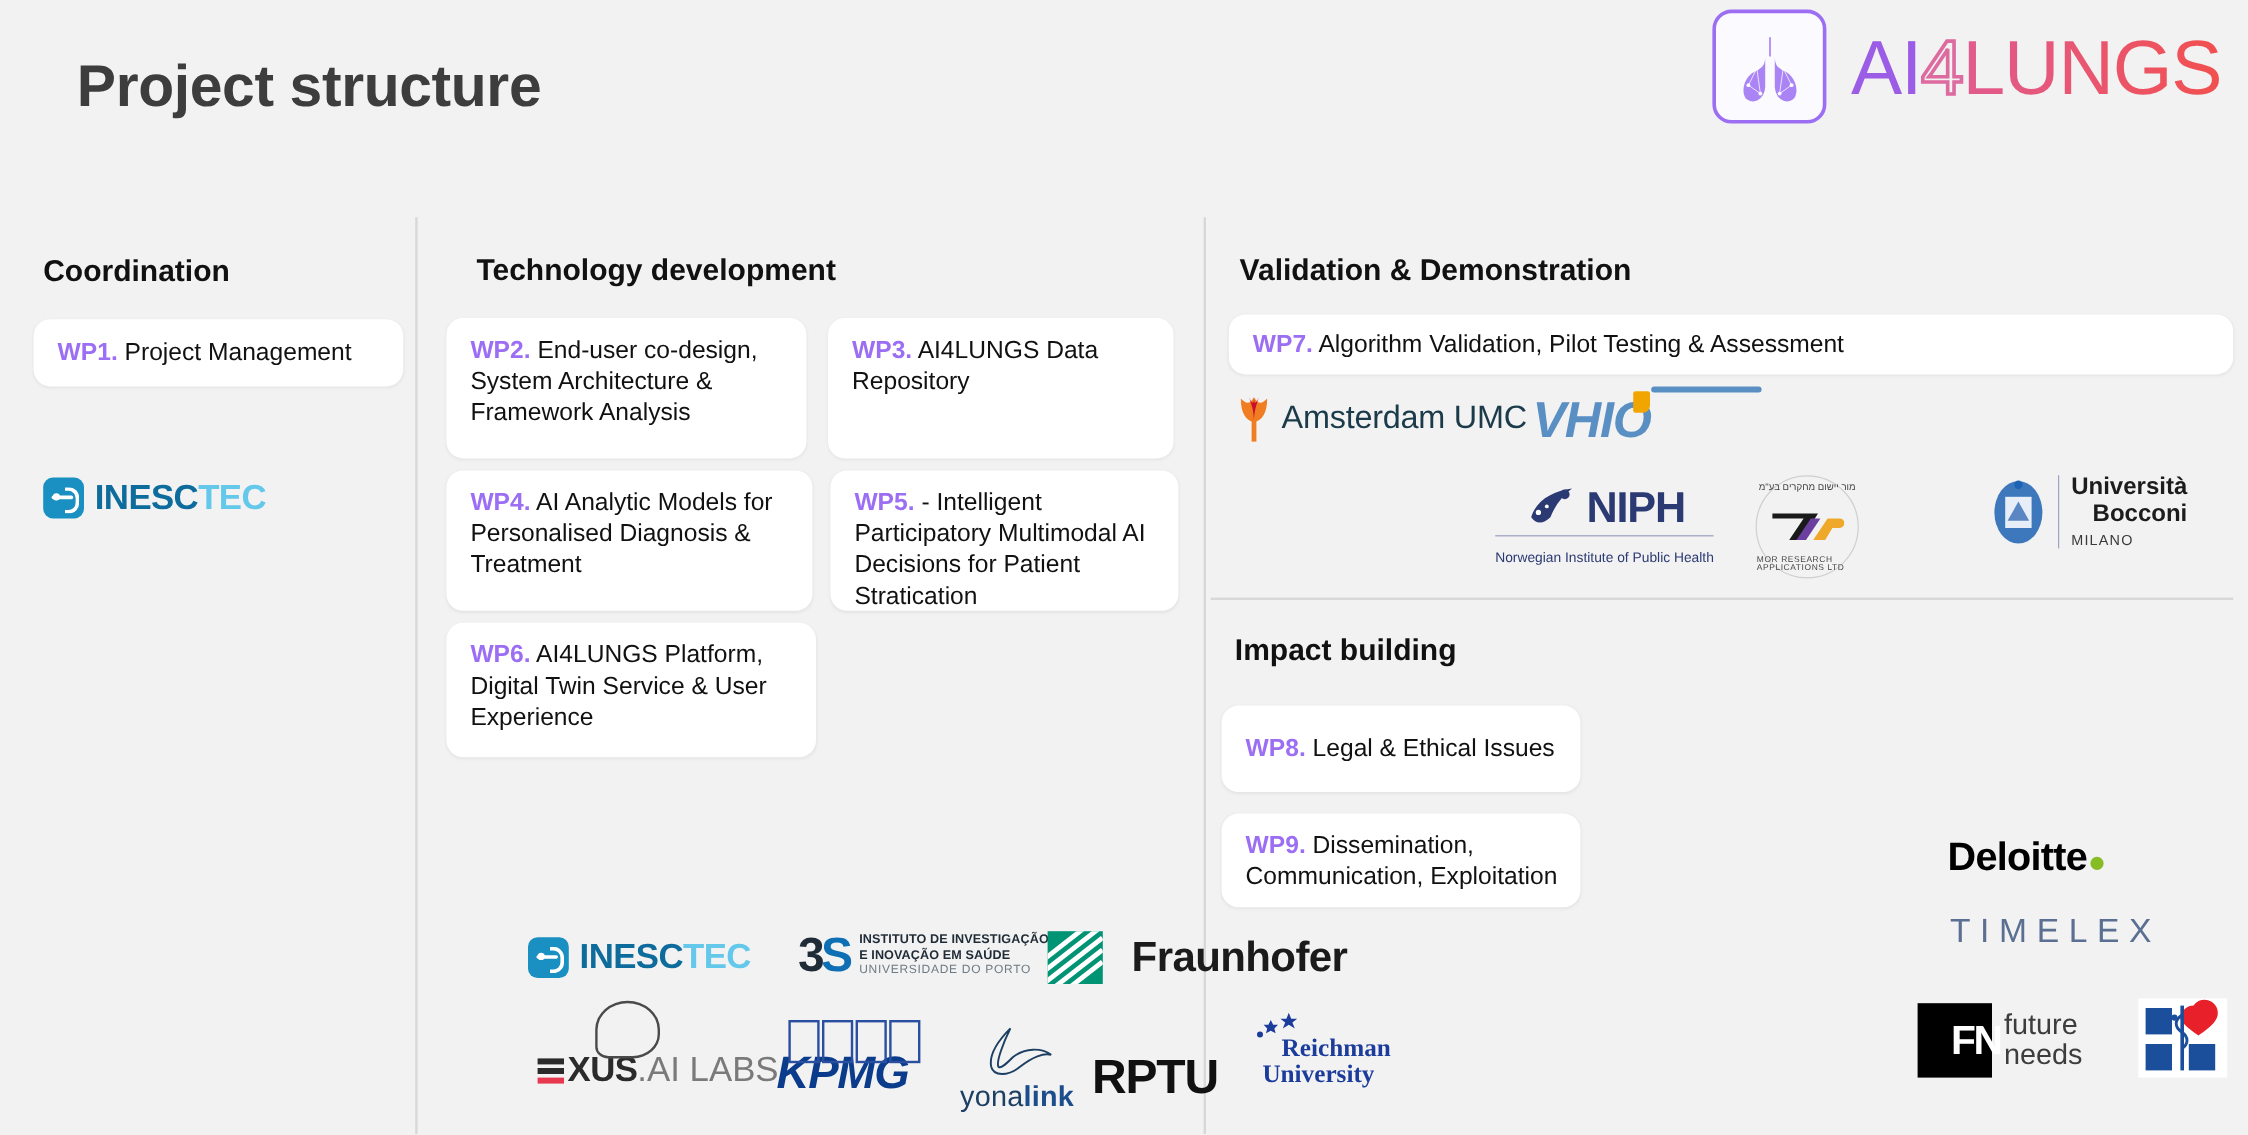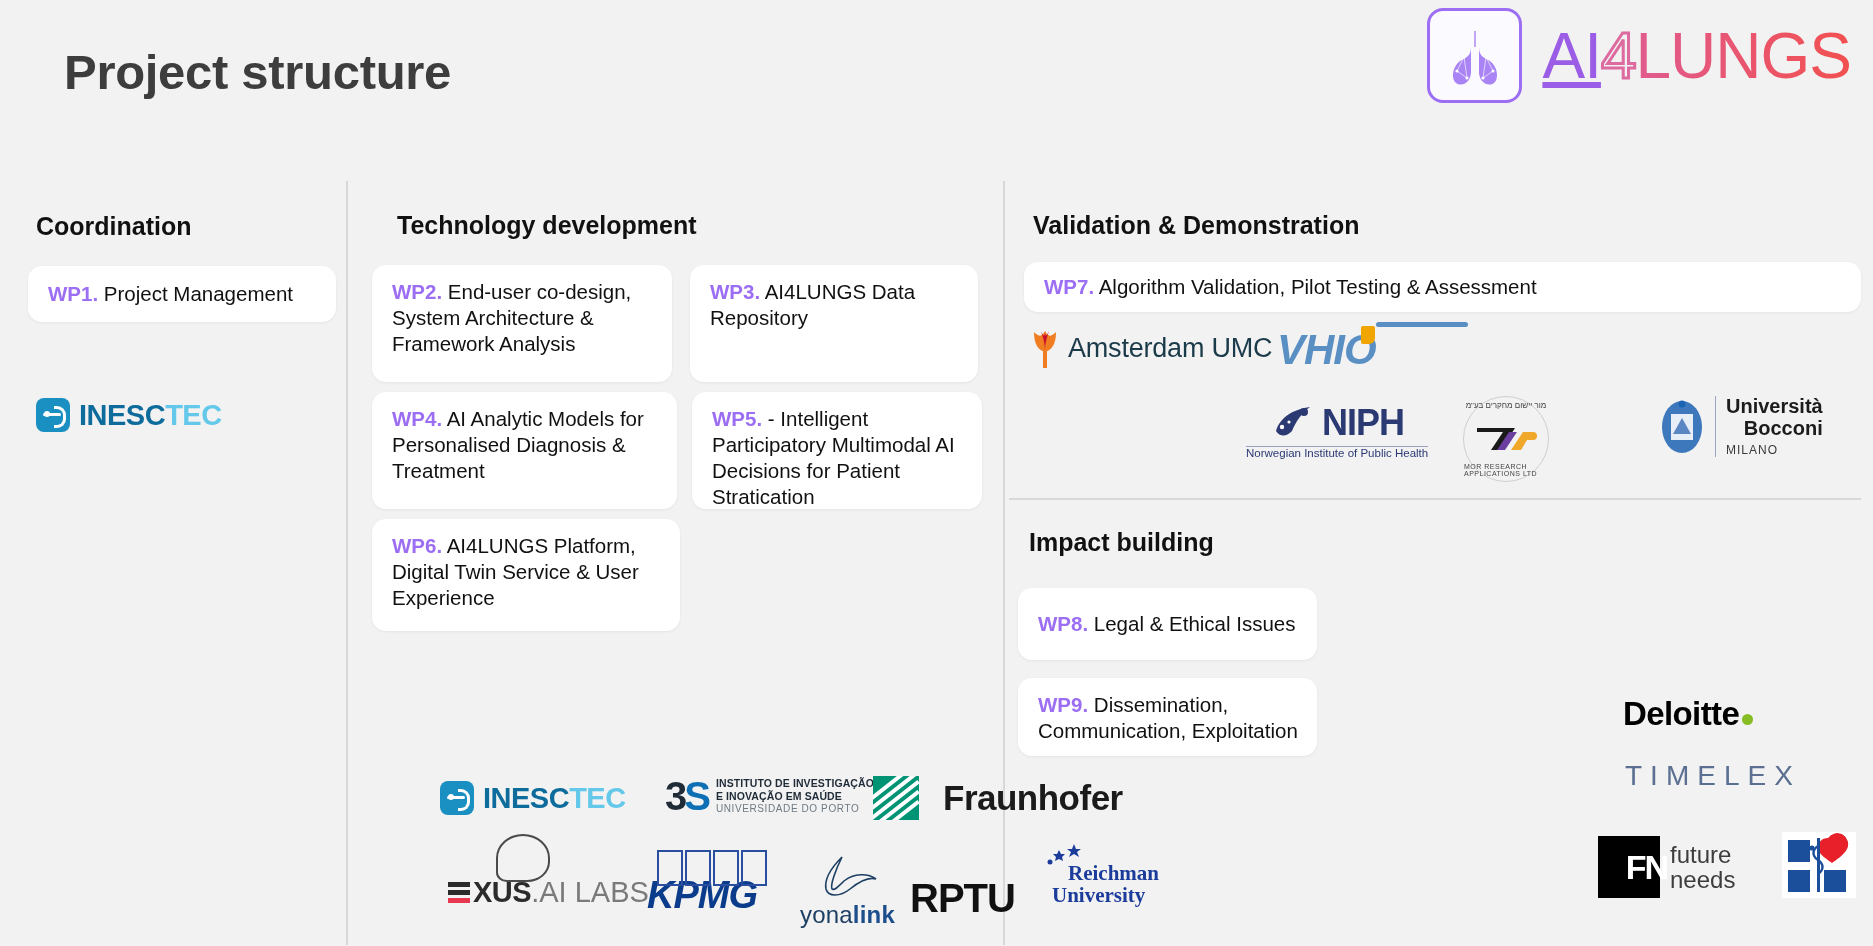--- a/index.html
+++ b/index.html
@@ -20,21 +20,21 @@
   .brand-logo {
     position: absolute; right: 22px; top: 8px;
     display: flex; align-items: center; gap: 20px;
   }
   .brand-mark {
     width: 95px; height: 95px;
     border: 3px solid #9b6ef3; border-radius: 16px;
     background: #fbfafe; display: flex; align-items: center; justify-content: center;
   }
   .brand-word { font-size: 64px; font-weight: 500; letter-spacing: -1px; line-height: 1; display:flex; }
-  .bw1 { color: #9b5de5; text-decoration: underline; }
+  .bw1 { color: #9b5de5; }
   .bw2 { color: #d361a6; -webkit-text-fill-color: transparent; -webkit-text-stroke: 3px #dd6ba0; }
   .bw3 { background: linear-gradient(90deg,#e05b8e,#f2504f); -webkit-background-clip: text; background-clip: text; color: transparent; }
 
   
   .divider {
     position: absolute; width: 2px; background: #d8d8d8;
   }
   .div-a { left: 346px; top: 181px; height: 764px; }
   .div-b { left: 1003px; top: 181px; height: 764px; }
   .hdiv {
@@ -142,21 +142,21 @@
   .chvng { flex-direction: column; align-items: center; }
   .chvng-mark { width: 52px; height: 26px; position: relative; margin-bottom: 2px; }
   .chvng-1 { font-family: "Liberation Serif", serif; font-size: 15px; color: #7d7d7d; letter-spacing: 0.5px; }
   .chvng-2 { font-family: "Liberation Serif", serif; font-size: 19px; font-weight: bold; color: #3a3a3a; letter-spacing: 0px; }
   .chvng-3 { font-family: "Liberation Serif", serif; font-size: 8px; color: #8a8a8a; letter-spacing: 0.4px; }
 
   
   .niph { flex-direction: column; align-items: center; }
   .niph-row { display:flex; align-items:center; gap:6px; }
   .niph-word { font-size: 36px; font-weight: bold; color: #2c3a73; letter-spacing: -1px; }
-  .niph-sub { font-size: 11.5px; color: #2c3a73; border-top: 1px solid #9aa0bd; padding-top: 0; margin-top: 2px; }
+  .niph-sub { font-size: 11.5px; color: #2c3a73; border-top: 1px solid #9aa0bd; padding-top: 12px; margin-top: 2px; }
 
   
   .mor-circle {
     width: 86px; height: 86px; border-radius: 50%; border: 1px solid #cfcfcf;
     position: relative; display:flex; align-items:center; justify-content:center;
   }
   .mor-txt-top { position:absolute; top:4px; font-size:8px; color:#444; }
   .mor-txt-bot { position:absolute; bottom:4px; font-size:7px; color:#444; letter-spacing:0.5px; }
 
   

